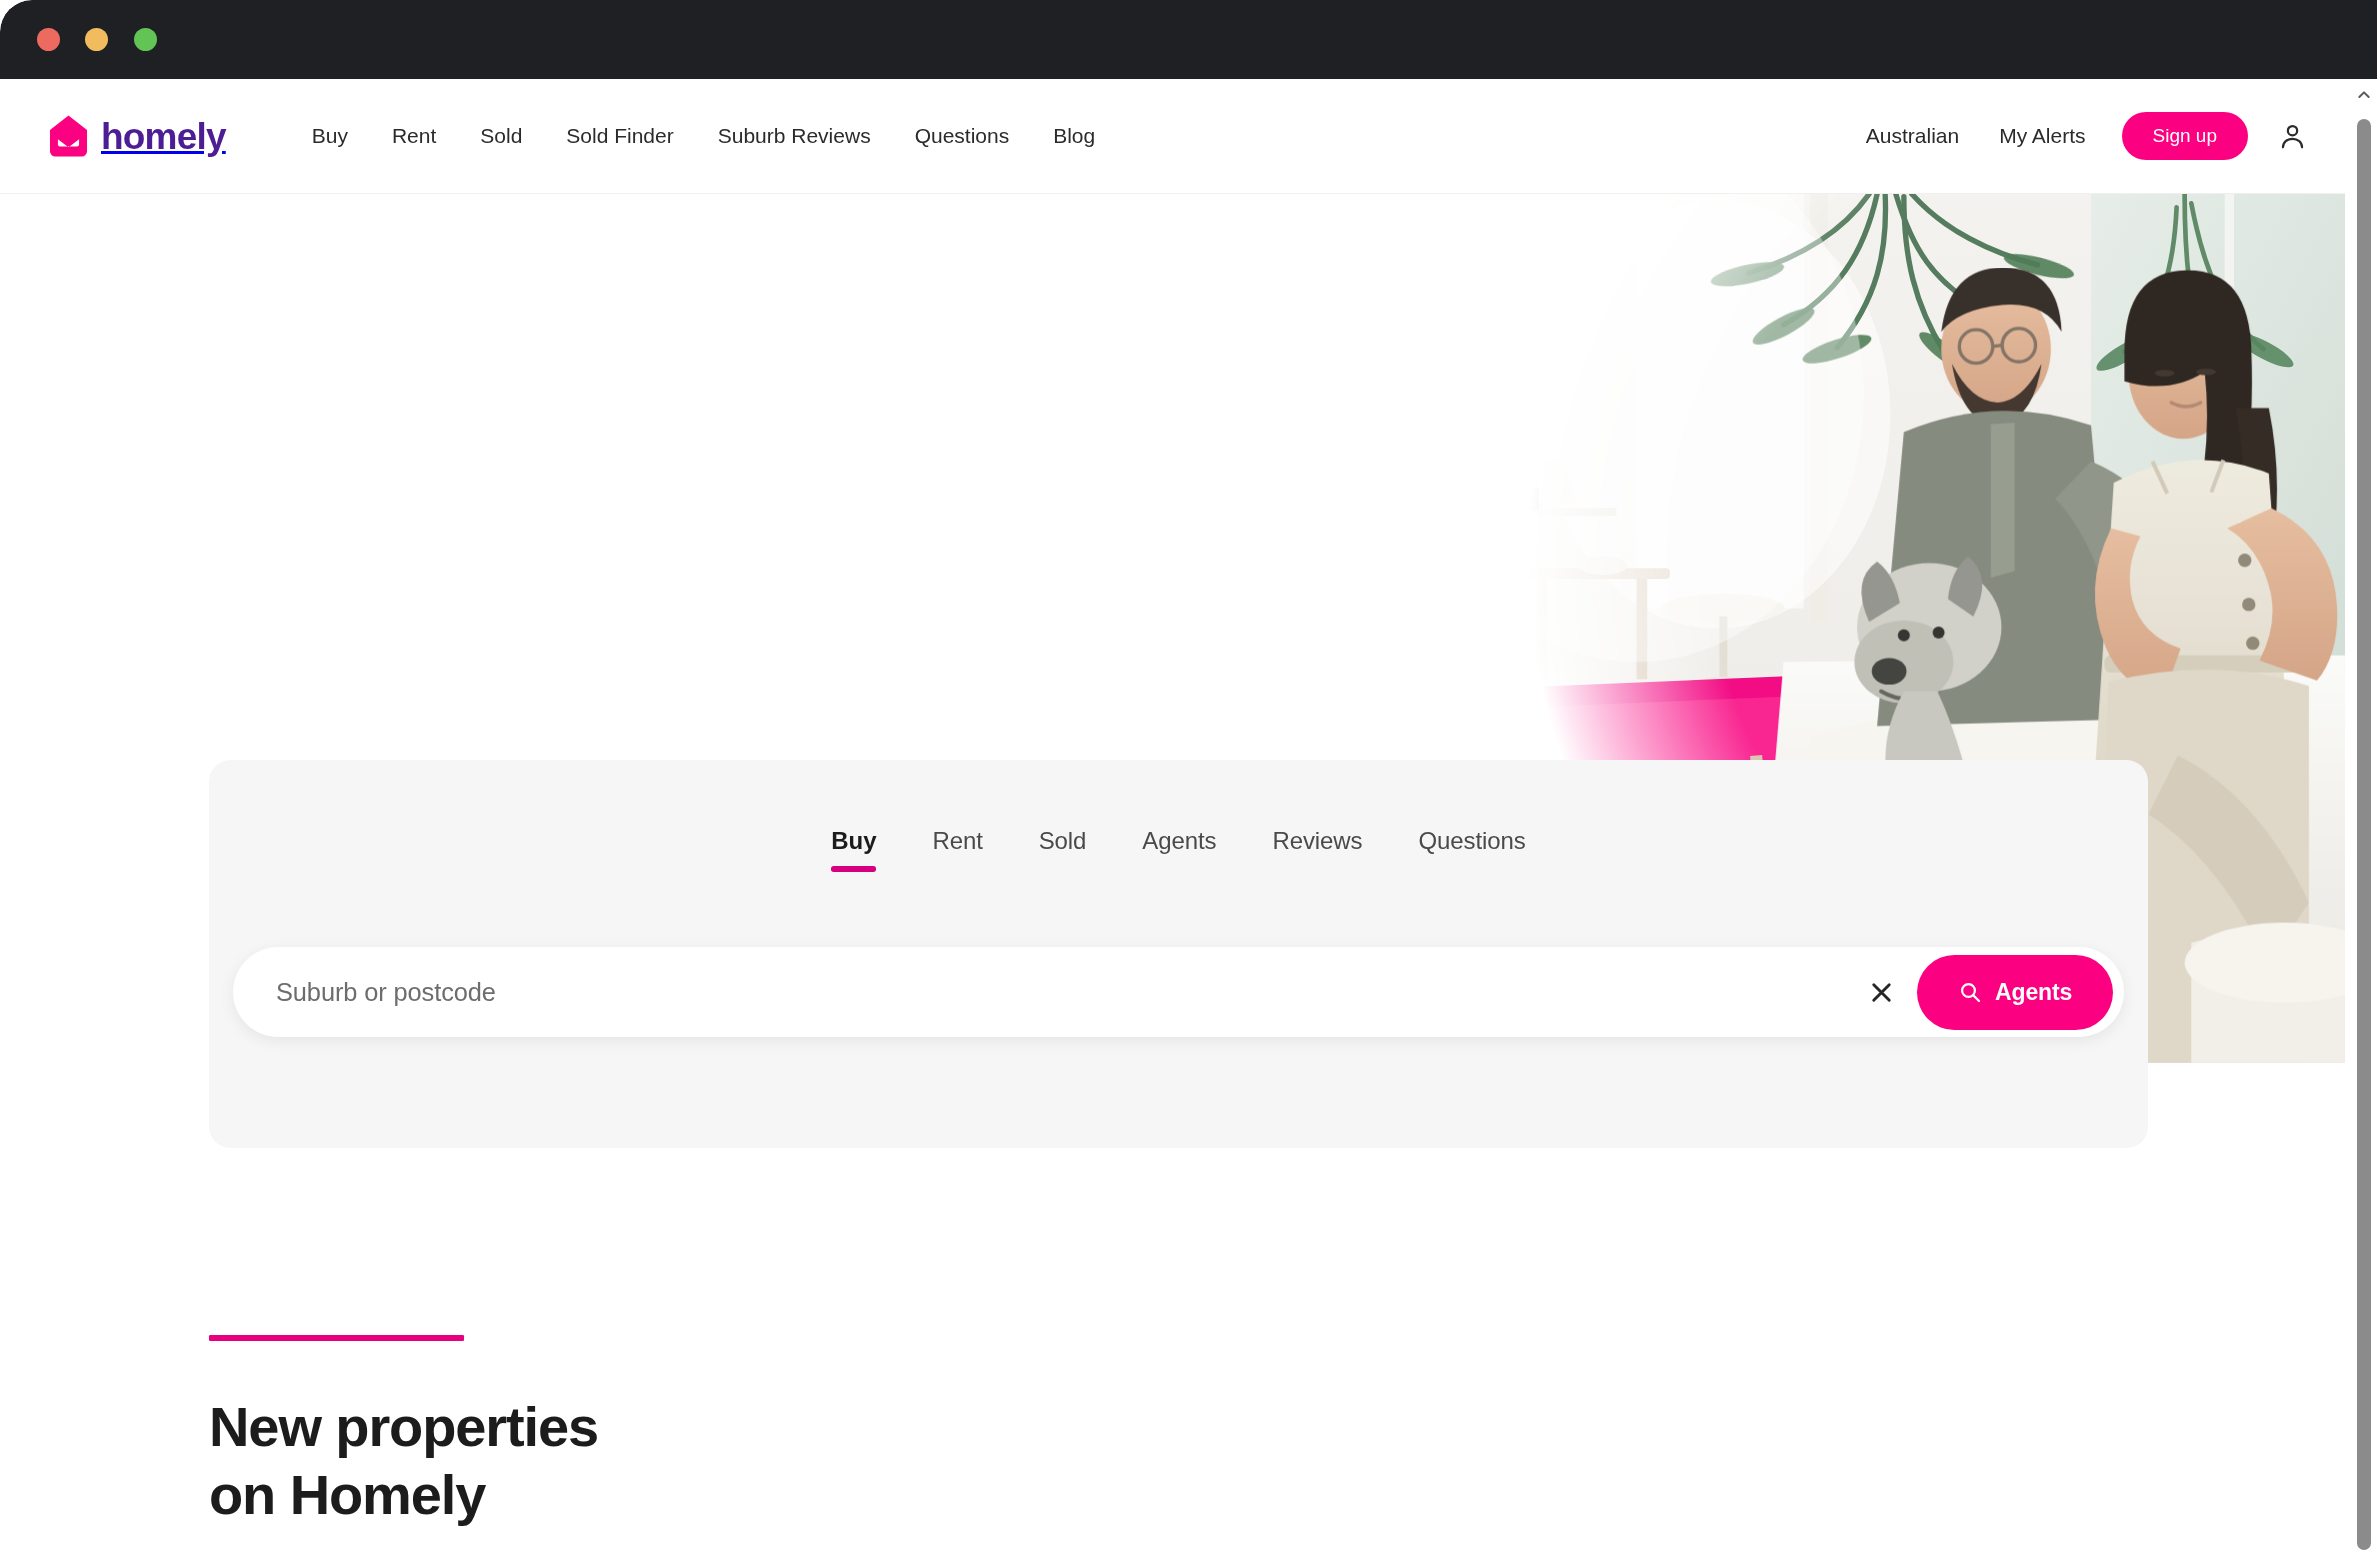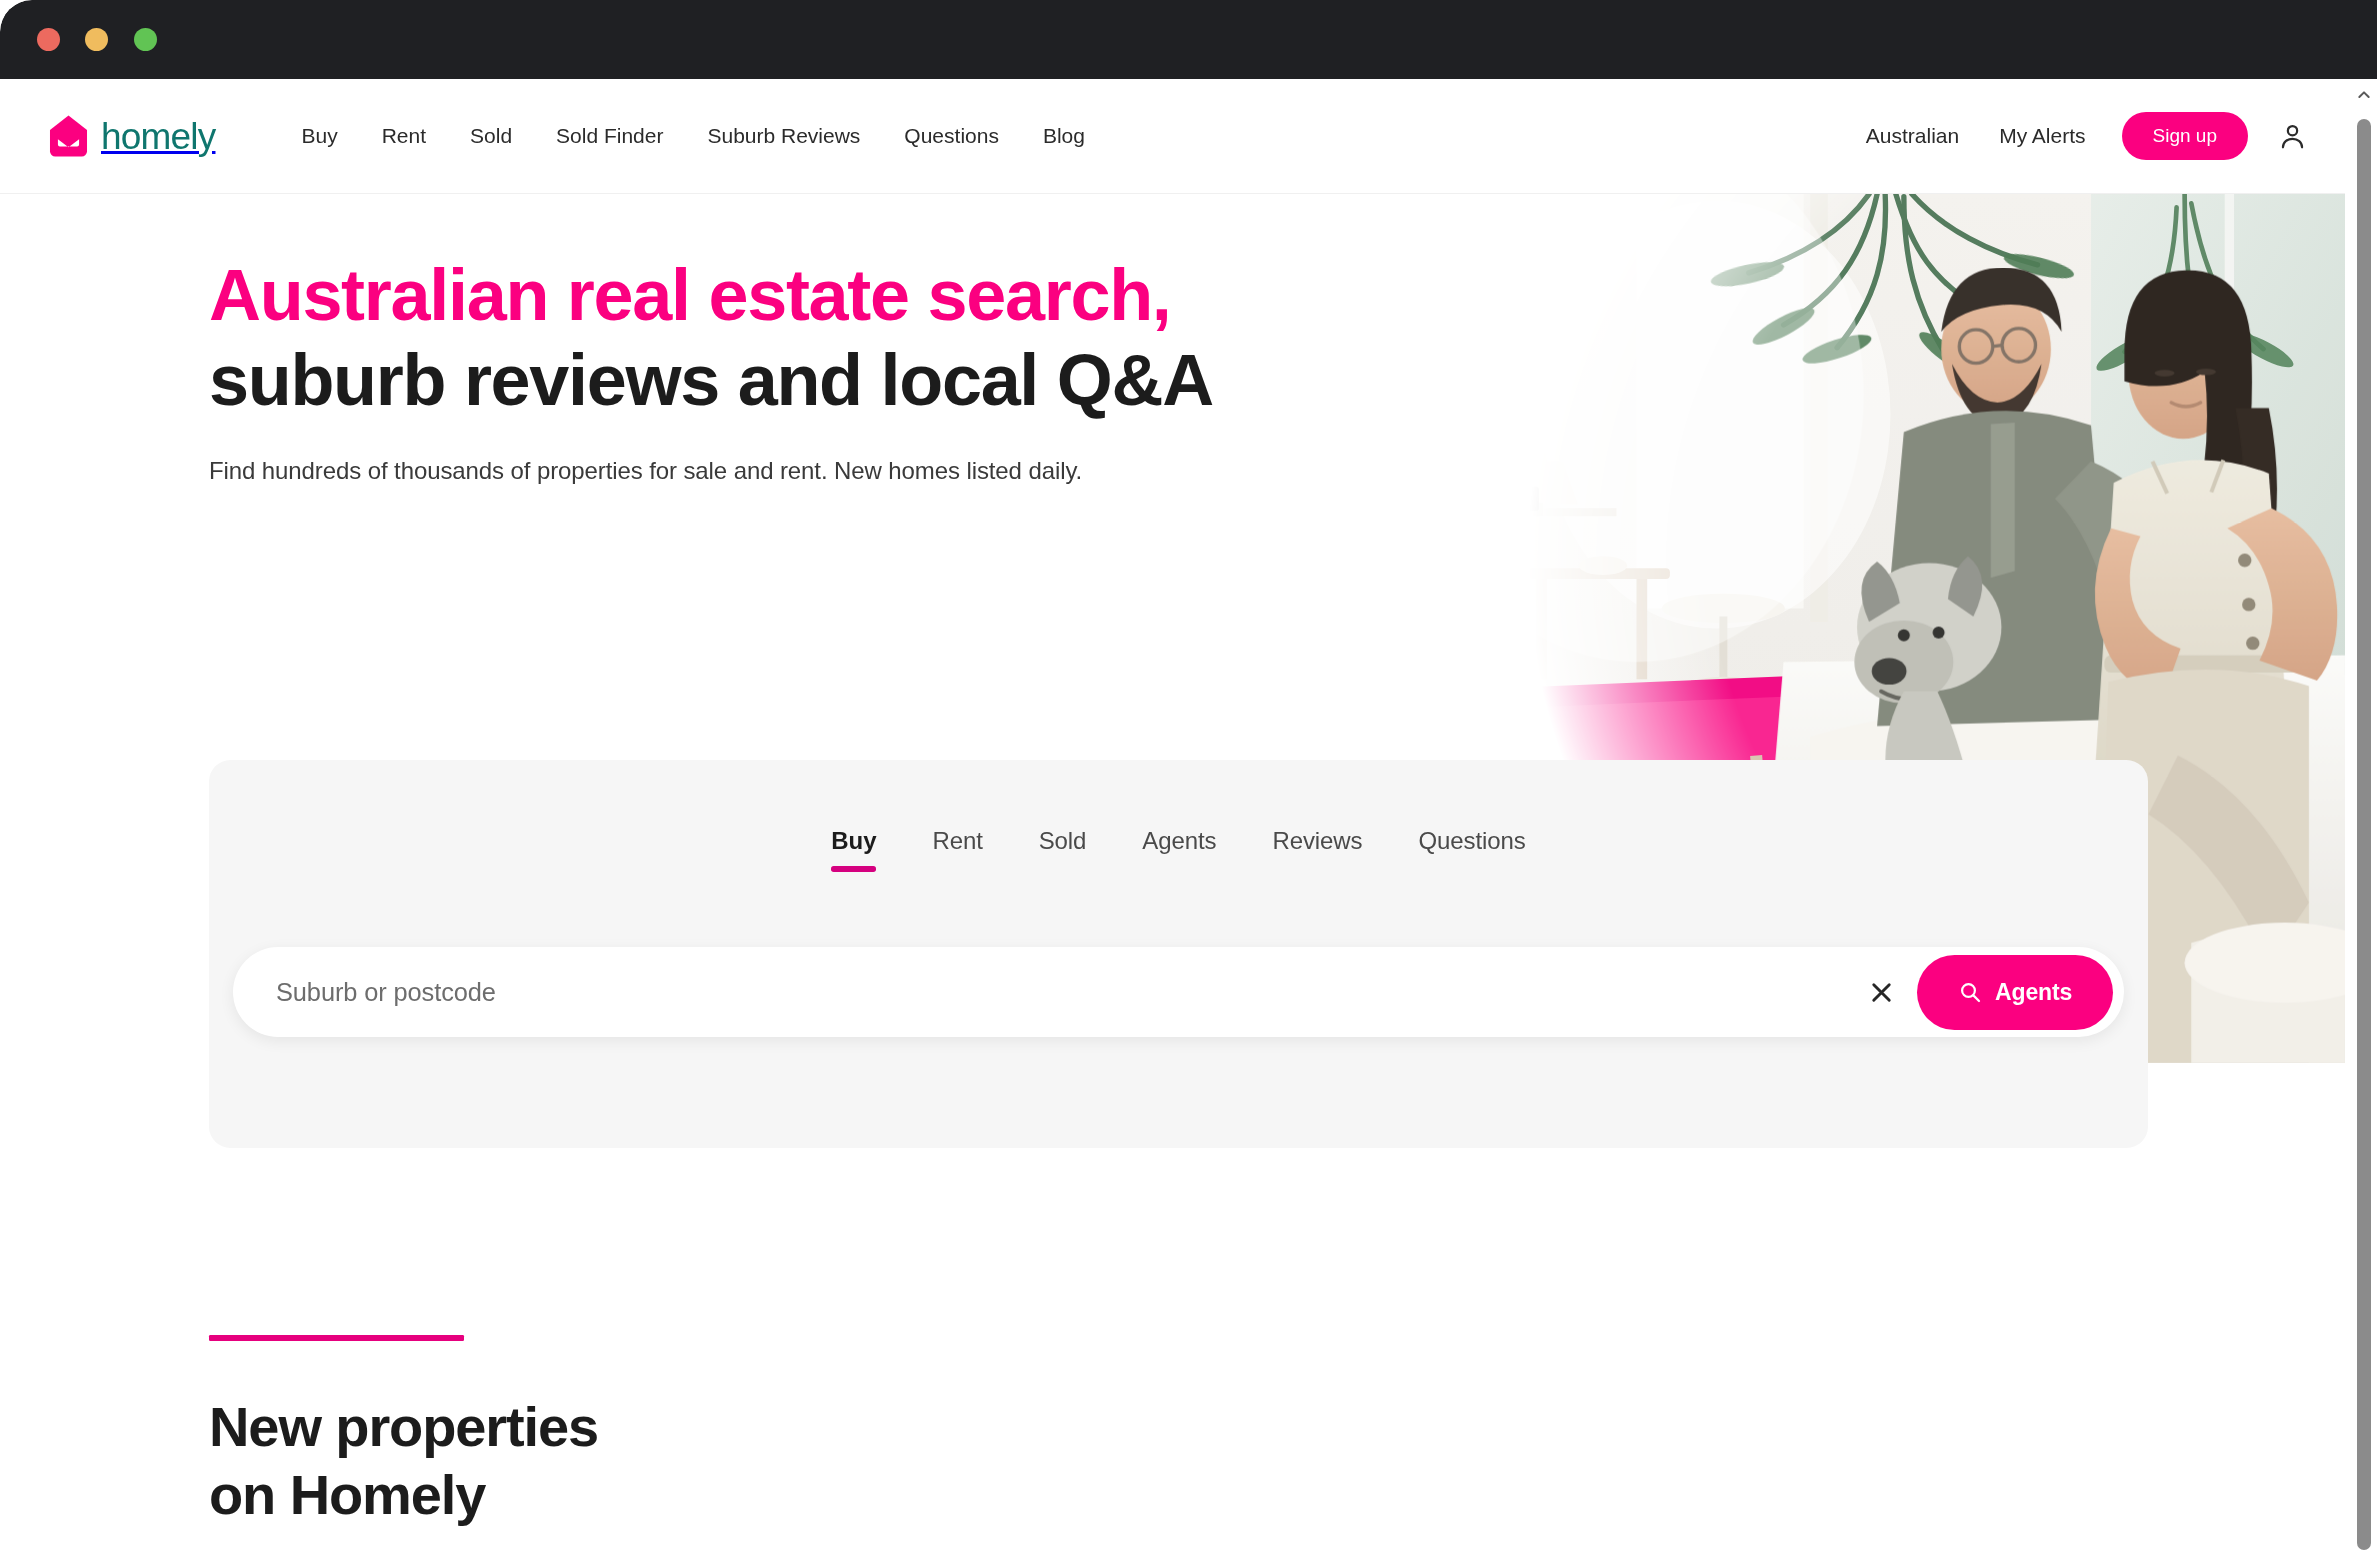--- a/index.html
+++ b/index.html
@@ -83,22 +83,22 @@
     gap: 12px;
     margin-right: 64px;
   }
   .brand-mark {
     width: 41px;
     height: 44px;
     display: block;
   }
   .brand-word {
     font-size: 37px;
-    font-weight: 400;
-    color: #0f766e;
+    font-weight: 700;
+    color: #4c1d95;
     letter-spacing: -0.8px;
     line-height: 1;
   }
   .main-nav {
     display: flex;
     align-items: center;
     gap: 0;
   }
   .main-nav a {
     font-size: 21px;
@@ -522,27 +522,20 @@
           <path d="M760 906 q116 -28 224 8 l8 120 -236 6 Z" fill="#ffffff" opacity="0.75"></path>
 
           <path d="M1130 1120 q130 -40 230 0 l0 180 -230 0 Z" fill="#f2efe7"></path>
           <ellipse cx="1270" cy="1150" rx="150" ry="60" fill="#f7f4ee"></ellipse>
 
           <ellipse cx="300" cy="300" rx="340" ry="400" fill="#ffffff" opacity="0.4"></ellipse>
           <rect x="0" y="0" width="1360" height="1300" fill="#ffffff" opacity="0.05"></rect>
         </svg>
       </div>
 
-      <div class="hero-copy">
-        <h1 class="headline">
-          <span class="hl-pink">Australian real estate search,</span>
-          <span class="hl-dark">suburb reviews and local Q&amp;A</span>
-        </h1>
-        <p class="subhead">Find hundreds of thousands of properties for sale and rent. New homes listed daily.</p>
-      </div>
     </div>
 
     <div class="search-card">
 
       <div class="search-tabs">
         <div class="search-tab active">Buy</div>
         <div class="search-tab">Rent</div>
         <div class="search-tab">Sold</div>
         <div class="search-tab">Agents</div>
         <div class="search-tab">Reviews</div>

